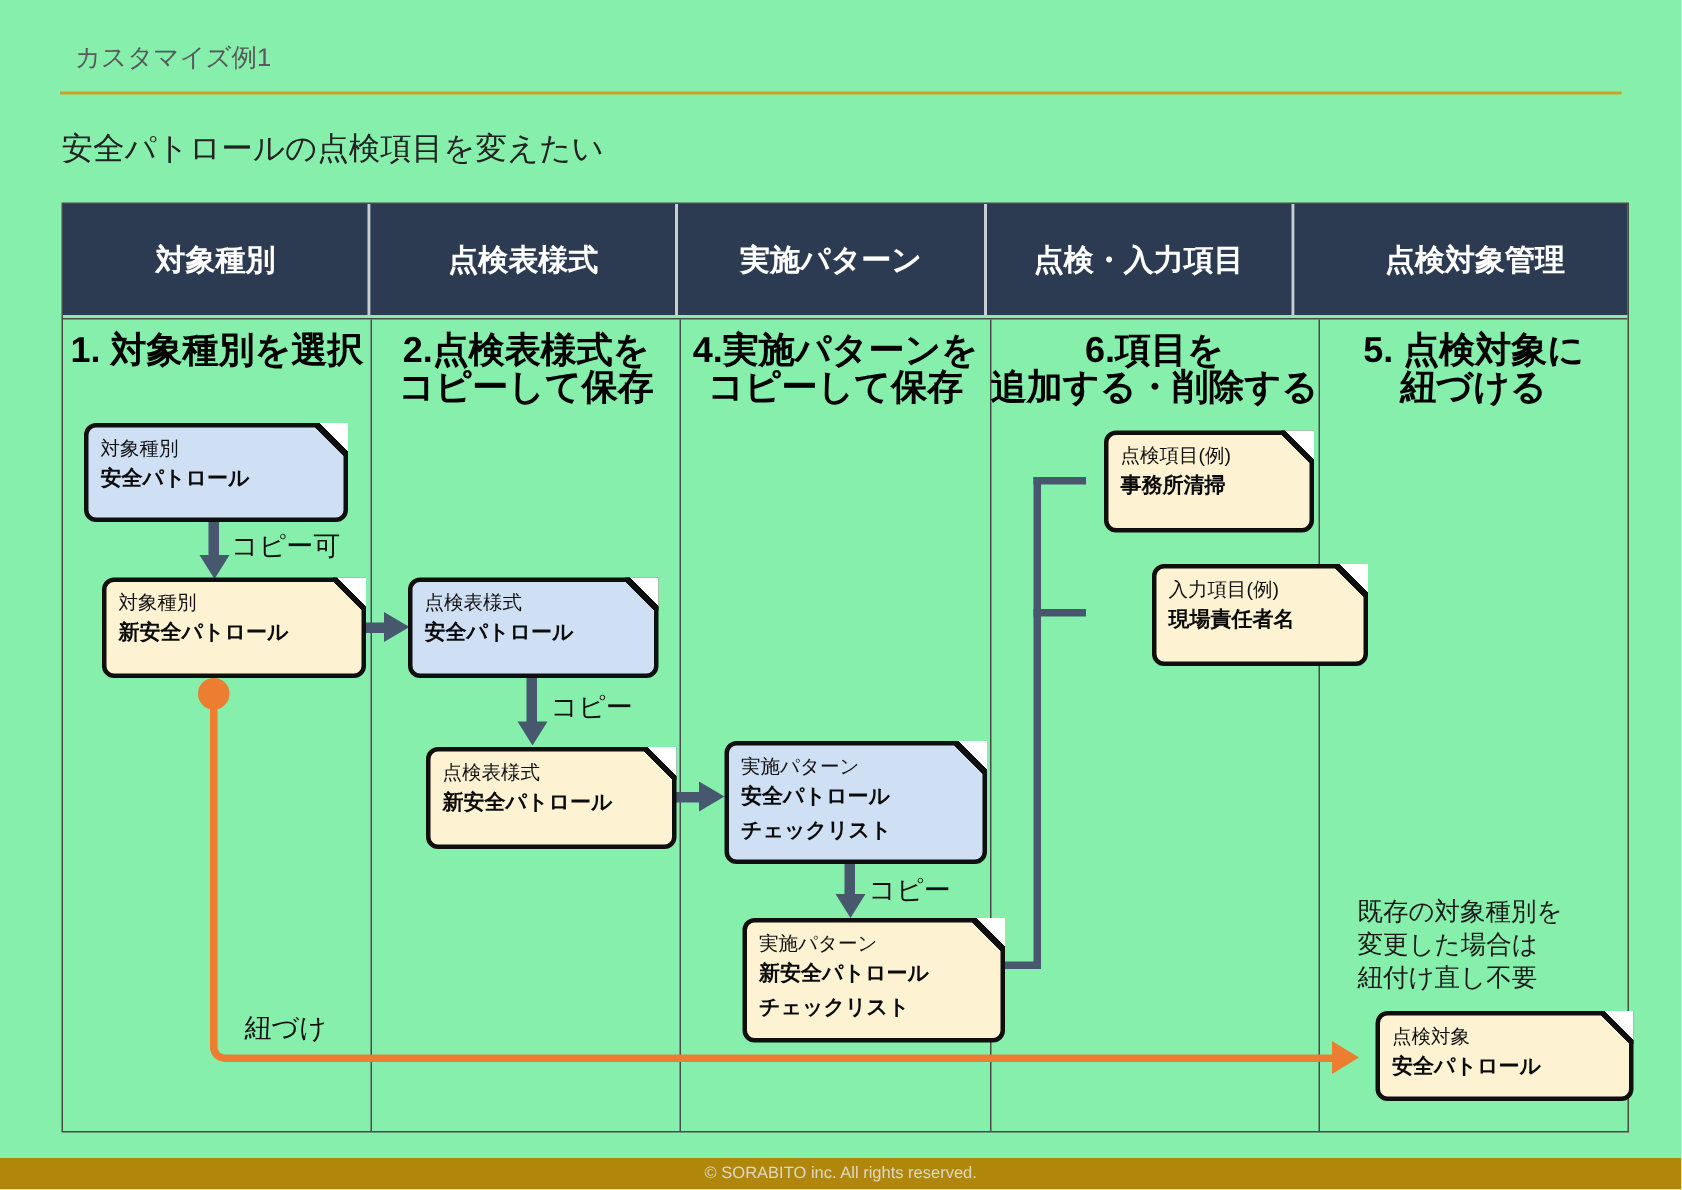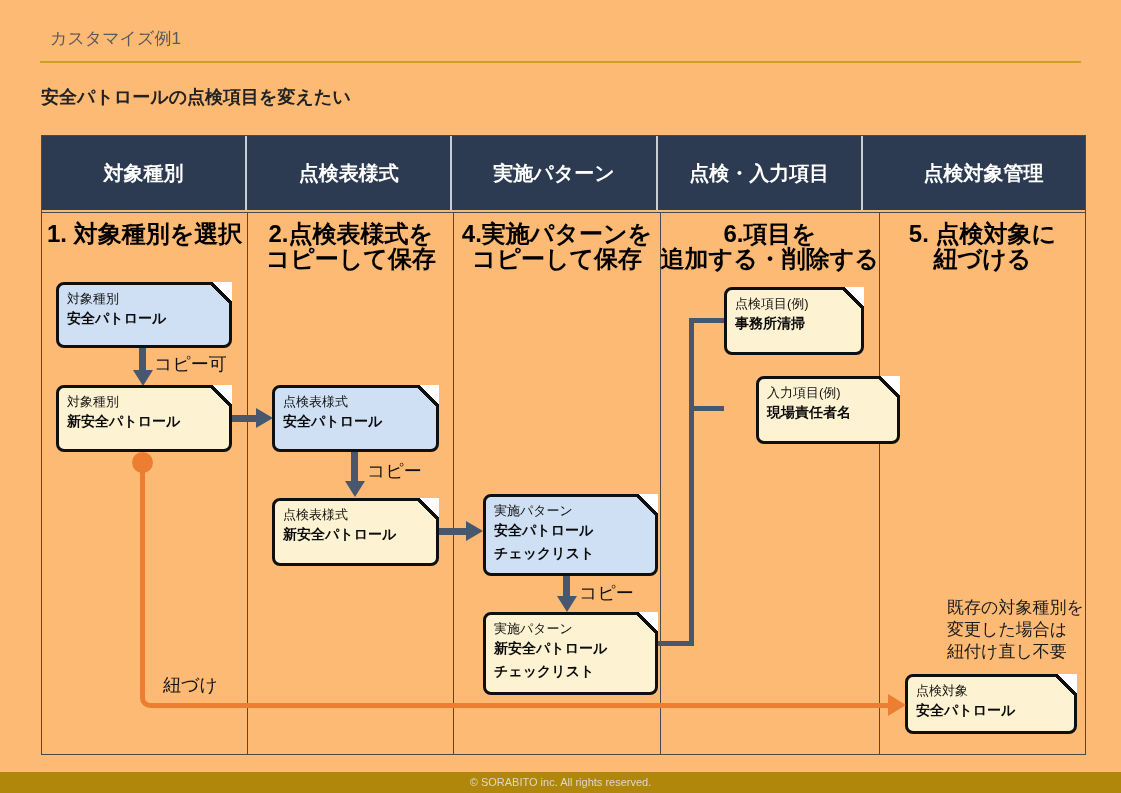--- a/index.html
+++ b/index.html
@@ -1,65 +1,65 @@
 <!DOCTYPE html>
 <html style="--navy: #2c3b52; --blue-fill: #cfe0f5; --yellow-fill: #fdf3d2; --slate: #47586e; --orange: #ed7d31; --gold-line: #c9a227; --footer-gold: #b1870b;"><head>
 <meta charset="utf-8">
 <style>
   html,body { margin:0; padding:0; background:#ffffff; }
   .page {
     position:relative; width:1121px; height:793px; overflow:hidden;
-    background:#fdba74;
+    background:#86efac;
     font-family:"Liberation Sans","DejaVu Sans",sans-serif;
     color:#1a1a1a;
   }
   .eyebrow { position:absolute; left:50px; top:27px; font-size:17px; color:#595959; }
   .gold-rule { position:absolute; left:40px; top:61px; width:1041px; height:2px; background:var(--gold-line,#c9a227); }
-  .page-title { position:absolute; left:41px; top:85px; font-size:18px; font-weight:bold; color:#222222; white-space:nowrap; }
+  .page-title { position:absolute; left:41px; top:85px; font-size:21px; font-weight:normal; color:#222222; white-space:nowrap; }
 
   
   .flow-table { position:absolute; left:41px; top:135px; width:1045px; height:620px; box-sizing:border-box; border:1px solid #4a4a4a; }
   .thead { display:flex; height:74px; }
   .th { flex:1; background:var(--navy,#2c3b52); color:#ffffff; font-size:20px; font-weight:bold;
         display:flex; align-items:center; justify-content:center; border-right:2px solid #c8cdd6; white-space:nowrap; }
   .th:last-child { border-right:none;padding-left:19px; }
   .tbody { position:absolute; left:0; top:76px; right:0; bottom:0; display:flex; border-top:1px solid #4a4a4a; }
   .td { flex:1; border-right:1px solid #4a4a4a; padding-top:8px; text-align:center; }
   .td:last-child { border-right:none; }
   .step { font-size:24px; font-weight:bold; line-height:25px; color:#000000; white-space:nowrap; }
 
   
   .note-box { position:absolute; box-sizing:border-box; border:3px solid #0f0f0f;
               border-radius:8px; border-top-right-radius:0; padding:6px 8px 4px; z-index:3; }
   .note-box::before { content:""; position:absolute; top:-3px; right:-3px; width:22px; height:22px;
      background:linear-gradient(to top right, rgba(0,0,0,0) calc(50% - 2px), #0f0f0f calc(50% - 2px),
                 #0f0f0f calc(50% + 2px), #ffffff calc(50% + 2px)); }
   .note-box.blue   { background:var(--blue-fill,#cfe0f5); }
-  .note-box.yellow { background:var(--yellow-fill,#fdf3d2); }
+  .note-box.yellow { background:var(--yellow-fill,#fdf3d2);margin-left:12px; }
   .box-label { font-size:13px; line-height:16px; color:#111111; white-space:nowrap; }
   .box-title { font-size:14px; line-height:23px; font-weight:bold; color:#0b0b0b; white-space:nowrap; }
 
   
   .slate-line { position:absolute; background:var(--slate,#47586e); z-index:2; }
   .v-head { position:absolute; width:0; height:0; border-left:10px solid transparent;
             border-right:10px solid transparent; border-top:16px solid var(--slate,#47586e); z-index:2; }
   .h-head { position:absolute; width:0; height:0; border-top:10px solid transparent;
             border-bottom:10px solid transparent; border-left:17px solid var(--slate,#47586e); z-index:2; }
   .flow-label { position:absolute; font-size:18px; color:#111111; white-space:nowrap; z-index:4; }
 
   
   .link-dot { position:absolute; left:132px; top:452px; width:21px; height:21px; border-radius:50%;
               background:var(--orange,#ed7d31); z-index:4; }
   .link-elbow { position:absolute; left:140px; top:462px; width:750px; height:246px; box-sizing:border-box;
                 border-left:5px solid var(--orange,#ed7d31); border-bottom:5px solid var(--orange,#ed7d31);
                 border-bottom-left-radius:10px; z-index:2; }
   .link-head { position:absolute; left:888px; top:694px; width:0; height:0; border-top:11px solid transparent;
                border-bottom:11px solid transparent; border-left:18px solid var(--orange,#ed7d31); z-index:4; }
 
-  .side-note { position:absolute; left:905px; top:597px; font-size:17px; line-height:22px; color:#1a1a1a; z-index:3;margin-left:42px; }
+  .side-note { position:absolute; left:905px; top:597px; font-size:17px; line-height:22px; color:#1a1a1a; z-index:3; }
 
   .footer-bar { position:absolute; left:0; top:772px; width:1121px; height:21px;
                 background:var(--footer-gold,#b1870b); color:#ddd8c8; font-size:11px;
                 text-align:center; line-height:21px; }
 </style>
 </head>
 <body>
 
 <div class="page">
 

